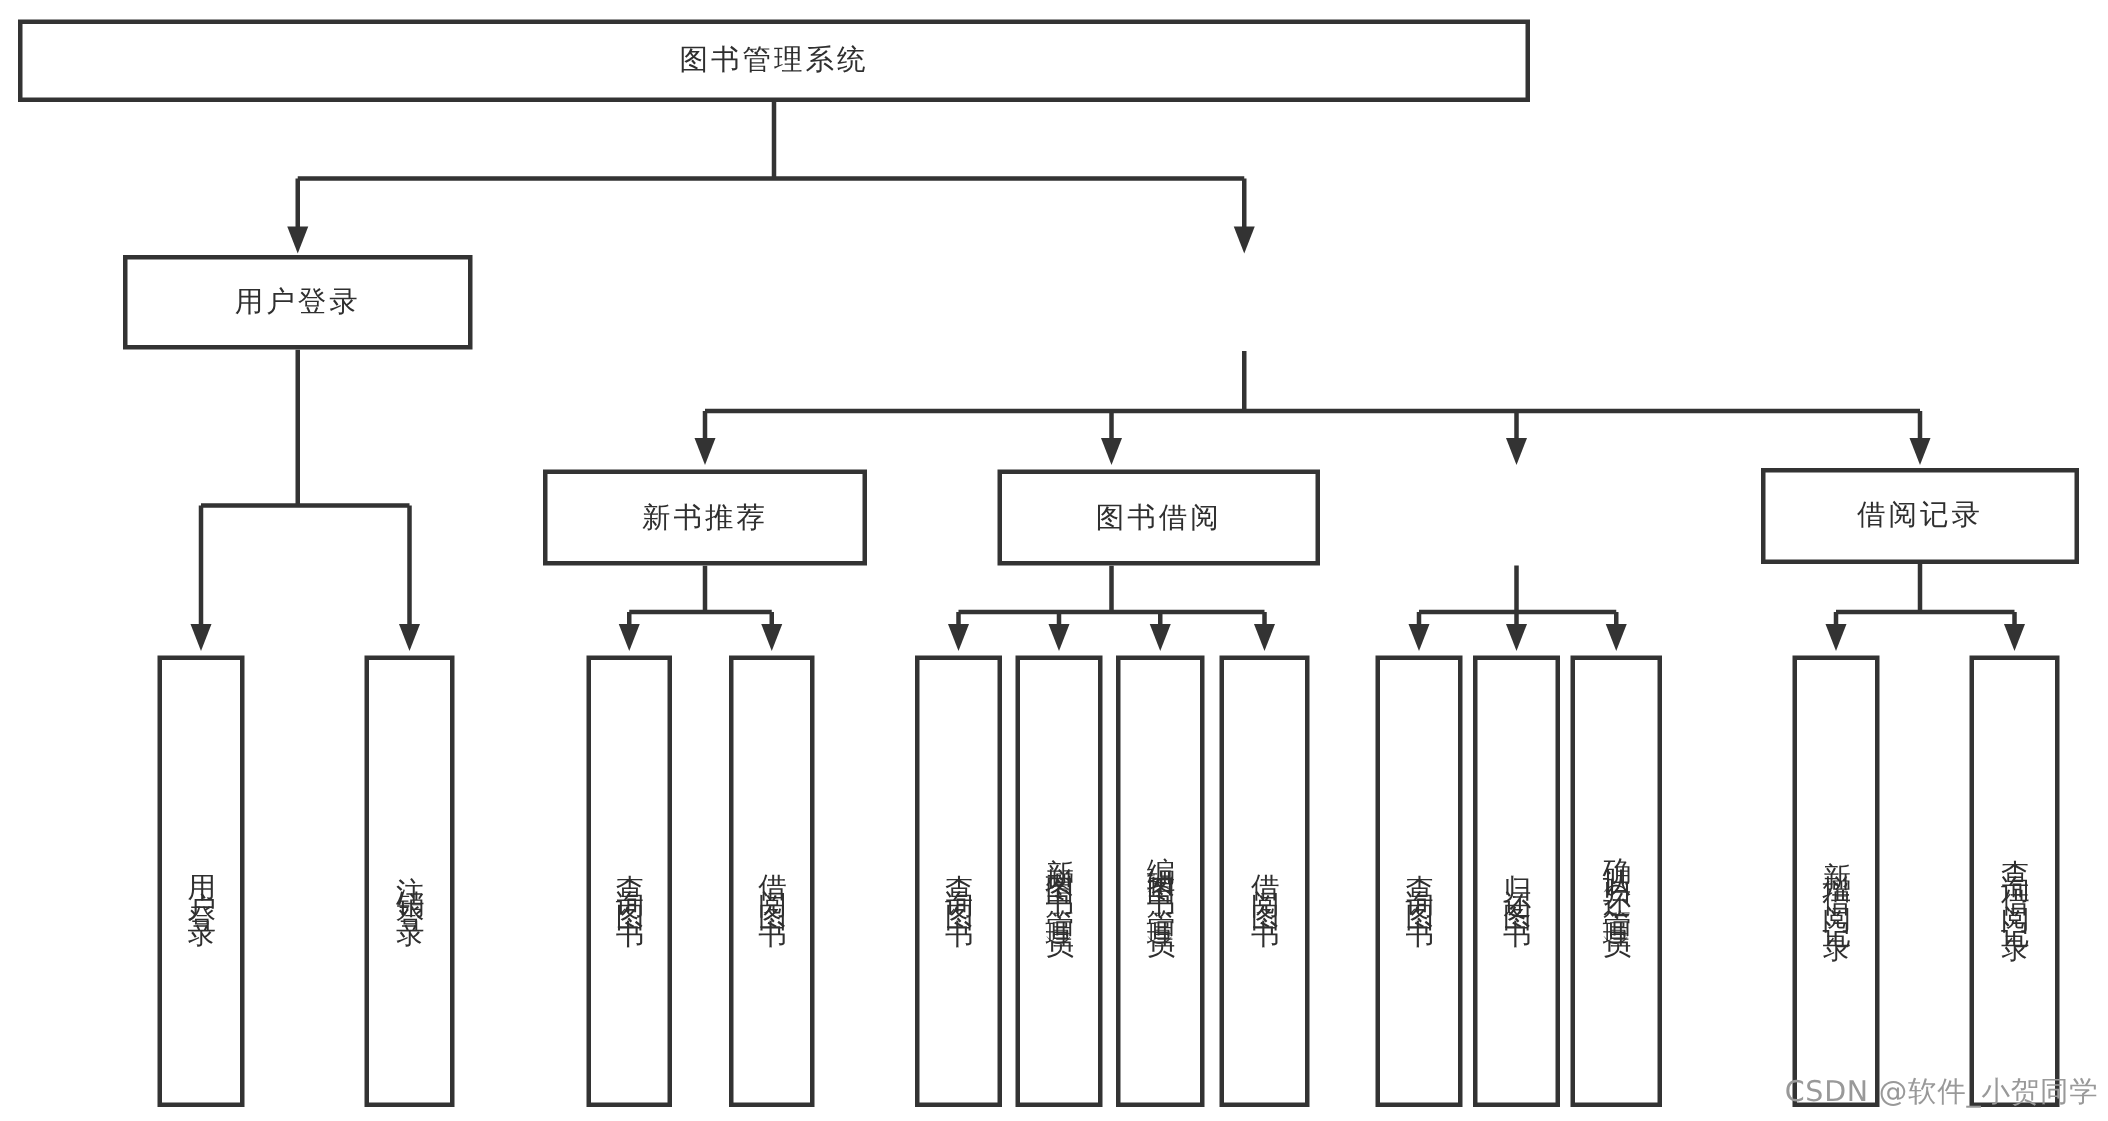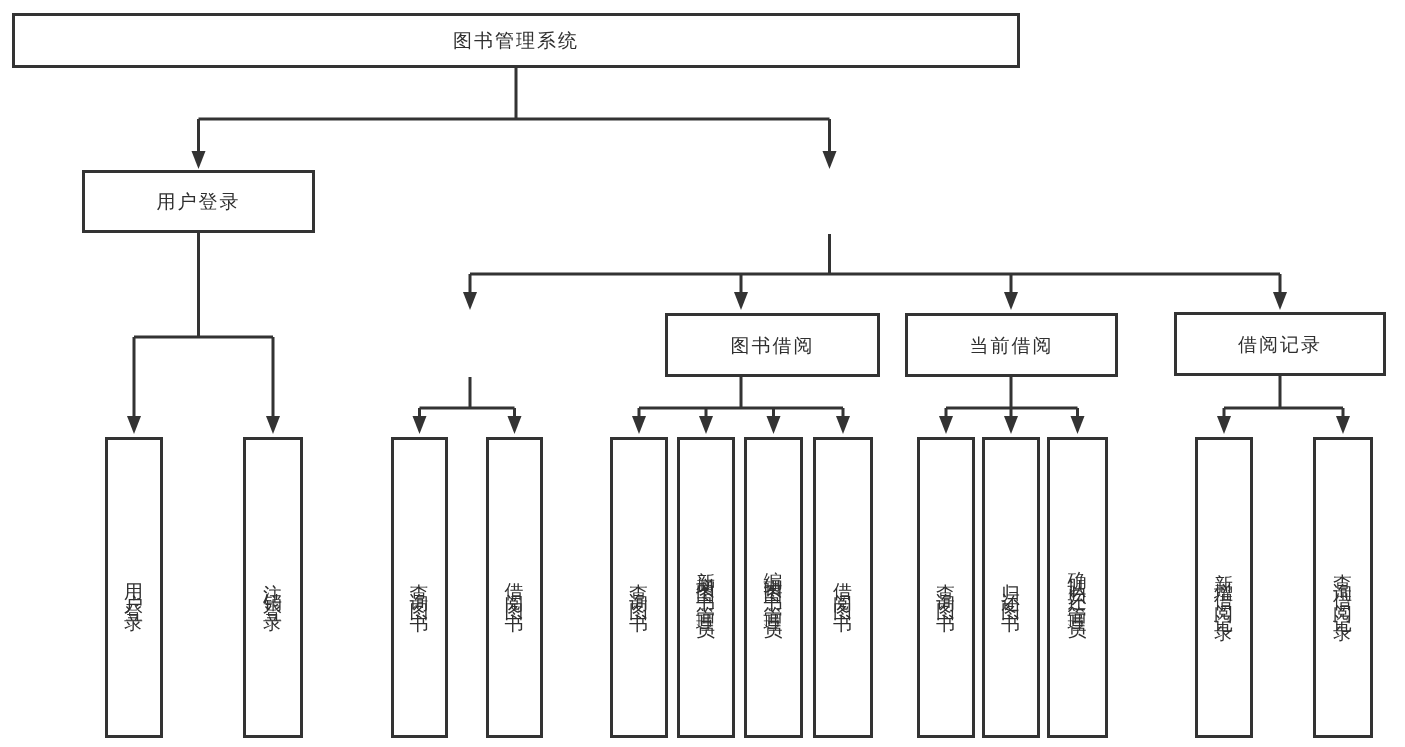--- a/index.html
+++ b/index.html
@@ -21,21 +21,21 @@
     letter-spacing:10px;font-size:19px;
   }
   .box.v.dense{letter-spacing:7px;}
   
   .n-root{left:12px;top:13px;width:1008px;height:55px;}
   .n-user-login{left:82px;top:170px;width:233px;height:63px;}
   .n-book-mgmt{left:711px;top:170px;width:237px;height:64px;}
   .n-new-book{left:362px;top:313px;width:216px;height:64px;}
   .n-borrowing{left:665px;top:313px;width:215px;height:64px;}
   .n-current{left:905px;top:313px;width:213px;height:64px;}
-  .n-records{left:1174px;top:312px;width:212px;height:64px;}
+  .n-records{left:1174px;top:312px;width:212px;height:64px;font-family:Liberation Mono, monospace;}
   .lf{top:437px;height:301px;}
   .lf1{left:105px;width:58px;}
   .lf2{left:243px;width:60px;}
   .lf3{left:391px;width:57px;}
   .lf4{left:486px;width:57px;}
   .lf5{left:610px;width:58px;}
   .lf6{left:677px;width:58px;}
   .lf7{left:744px;width:59px;}
   .lf8{left:813px;width:60px;}
   .lf9{left:917px;width:58px;}
@@ -93,35 +93,36 @@
       <path d="M1280 376 V408 M1224 408 H1343 M1224 408 V417 M1343 408 V417"></path>
       <polygon points="1217,416 1231,416 1224,434"></polygon>
       <polygon points="1336,416 1350,416 1343,434"></polygon>
     </g>
   </svg>
 
   <div class="box h n-root">图书管理系统</div>
 
   <div class="box h n-user-login">用户登录</div>
 
+  <div class="box h n-new-book">新书推荐</div>
   <div class="box h n-borrowing">图书借阅</div>
-  <div class="box h n-current">当前借阅</div>
   <div class="box h n-records">借阅记录</div>
 
   <div class="box v lf lf1">用户登录</div>
   <div class="box v lf lf2">注销登录</div>
 
   <div class="box v lf lf3">查询图书</div>
   <div class="box v lf lf4">借阅图书</div>
 
   <div class="box v lf lf5">查询图书</div>
   <div class="box v lf dense lf6">新增图书（管理员）</div>
   <div class="box v lf dense lf7">编辑图书（管理员）</div>
   <div class="box v lf lf8">借阅图书</div>
 
   <div class="box v lf lf9">查询图书</div>
   <div class="box v lf lf10">归还图书</div>
   <div class="box v lf dense lf11">确认归还（管理员）</div>
 
   <div class="box v lf lf12">新增借阅记录</div>
   <div class="box v lf lf13">查询借阅记录</div>
 
+  <div class="watermark">CSDN @软件_小贺同学</div>
 </div>
 
 </body></html>

